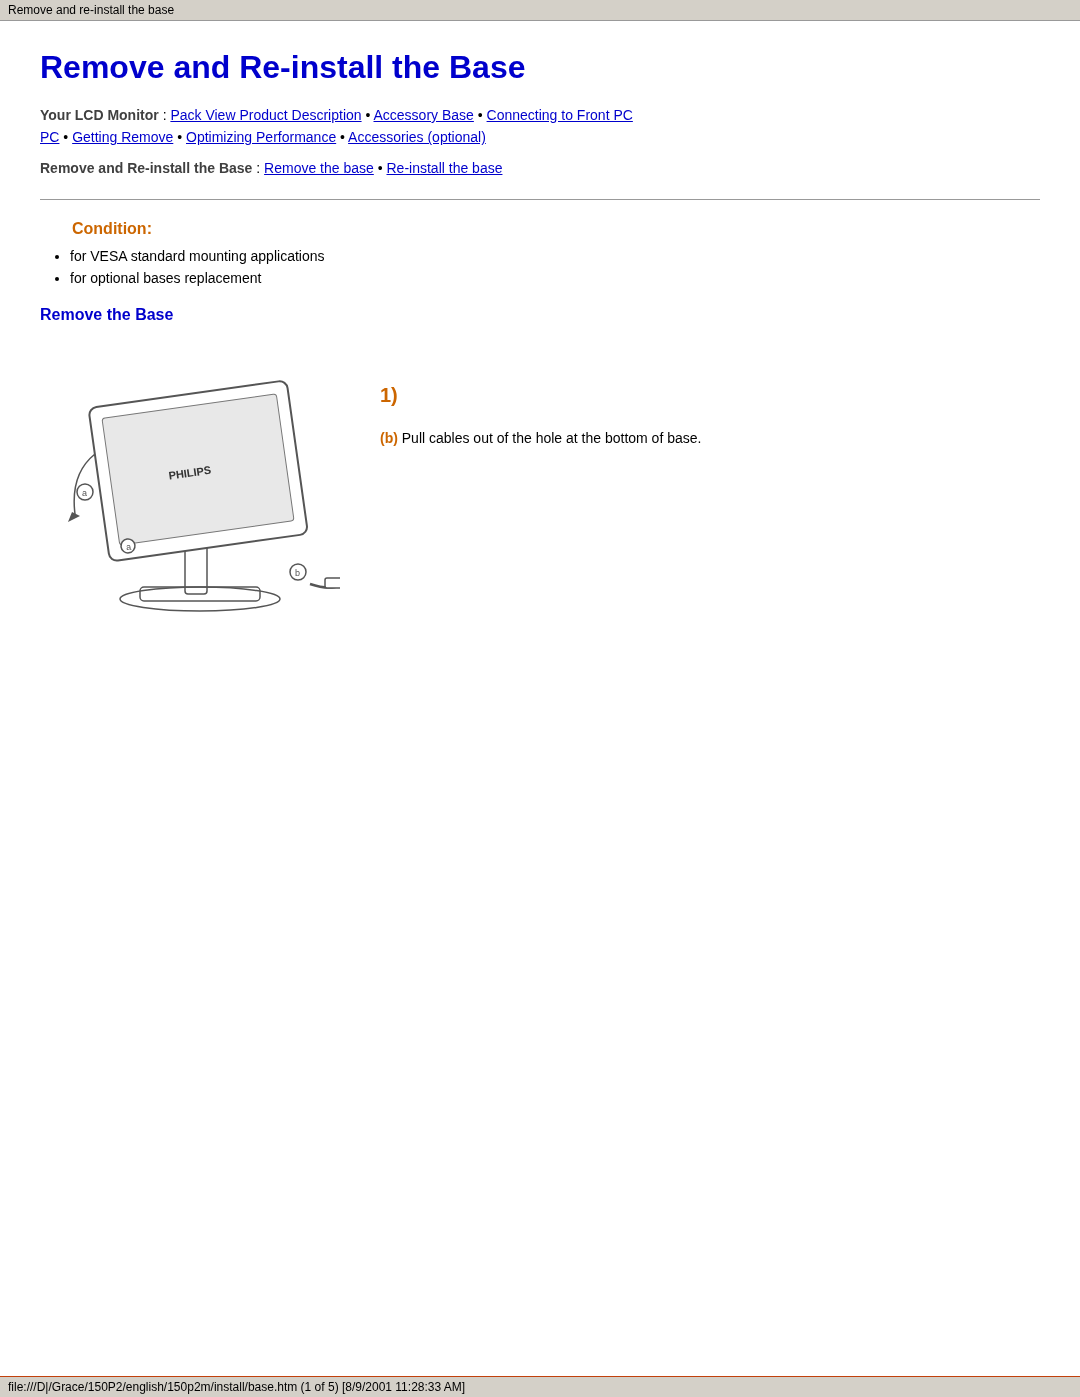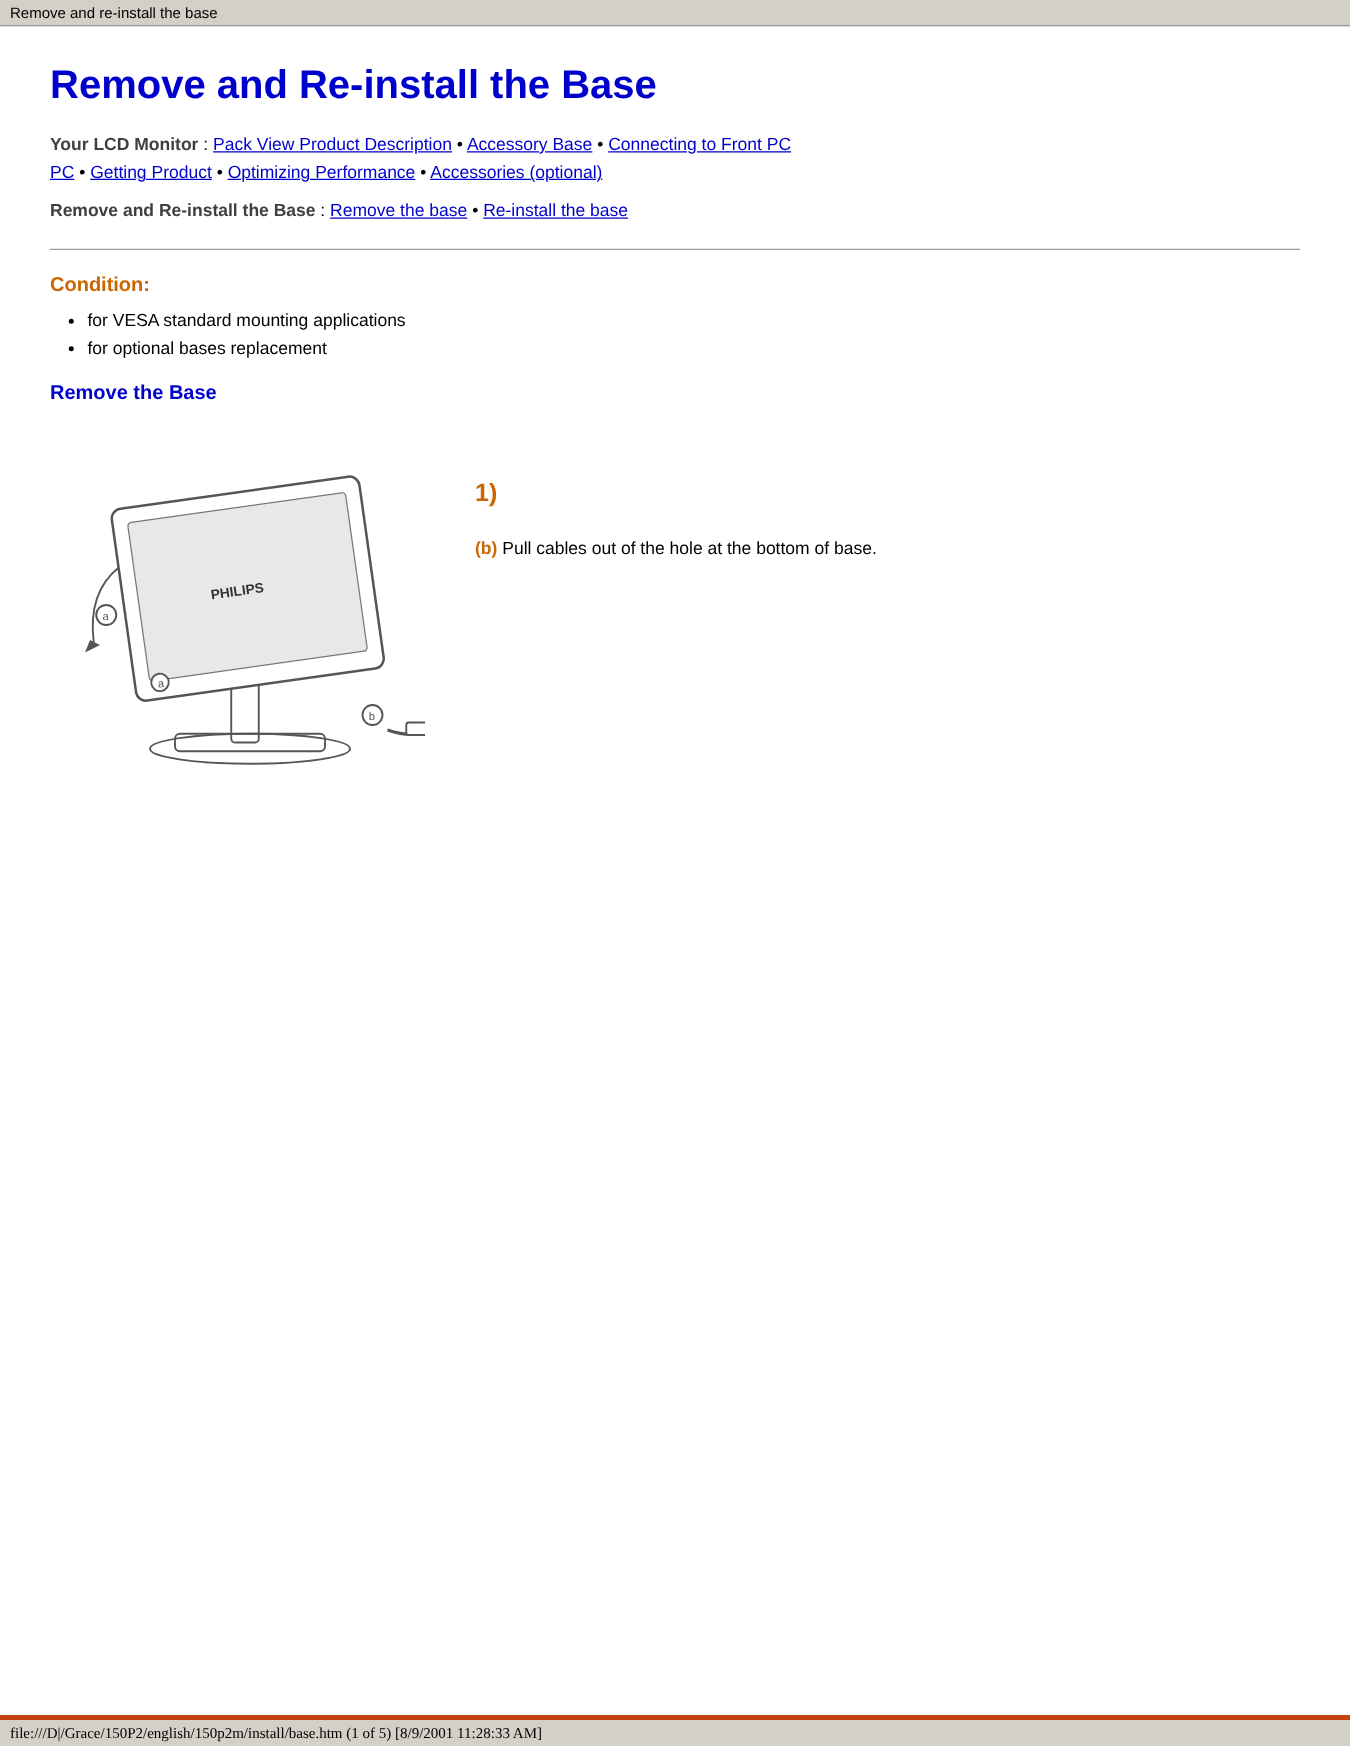--- a/index.html
+++ b/index.html
@@ -42,20 +42,21 @@
     hr.divider {
       border: none;
       border-top: 1px solid #999;
       margin: 20px 0;
     }
     .condition-heading {
       color: #cc6600;
       font-size: 16px;
       font-weight: bold;
       margin-bottom: 10px;
+      margin-left: 32px;
     }
     .condition-list {
       list-style: disc;
       padding-left: 30px;
       margin-bottom: 20px;
     }
     .condition-list li {
       margin-bottom: 6px;
     }
     .remove-base-heading {
@@ -98,25 +99,24 @@
     .step-c-section {
       margin-top: 200px;
       padding-left: 20px;
     }
     .status-bar {
       position: fixed;
       bottom: 0;
       left: 0;
       right: 0;
       background: #d4d0c8;
-      border-top: 4px solid #c2410c;
+      border-top: 1px solid #c2410c;
       padding: 3px 8px;
       font-size: 12px;
       color: #000;
-      font-family: Liberation Serif, serif;
     }
 
     
     .monitor-svg {
       width: 300px;
       height: 280px;
     }
   </style>
 </head>
 <body>
@@ -133,21 +133,21 @@
     <strong>Your LCD Monitor</strong>
     <span> : </span>
     <a href="#">Pack View Product Description</a>
     <span> • </span>
     <a href="#">Accessory Base</a>
     <span> • </span>
     <a href="#">Connecting to Front PC</a>
     <br>
     <a href="#">PC</a>
     <span> • </span>
-    <a href="#">Getting Product</a>
+    <a href="#">Getting Remove</a>
     <span> • </span>
     <a href="#">Optimizing Performance</a>
     <span> • </span>
     <a href="#">Accessories (optional)</a>
   </div>
 
   <div class="breadcrumb-line">
     <strong>Remove and Re-install the Base</strong>
     <span> : </span>
     <a href="#">Remove the base</a>

